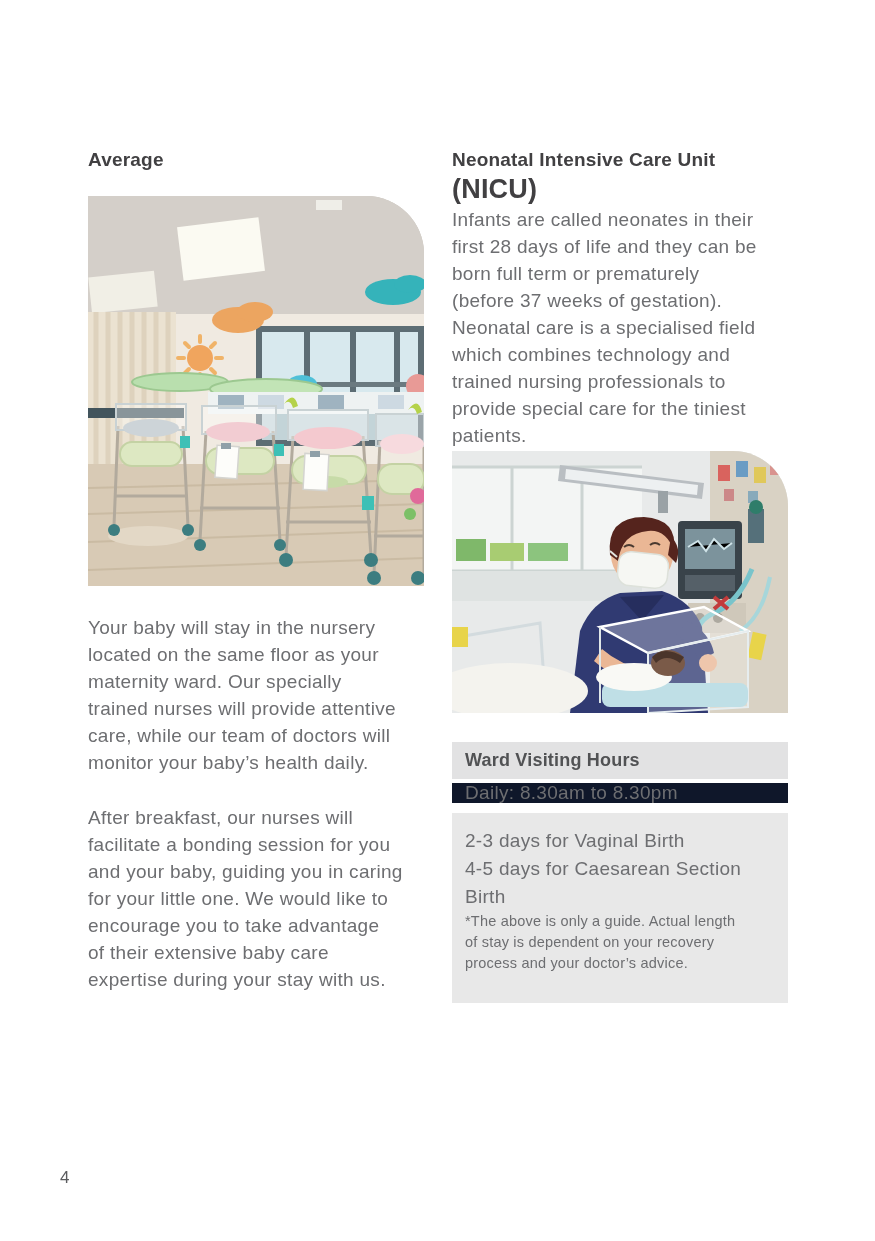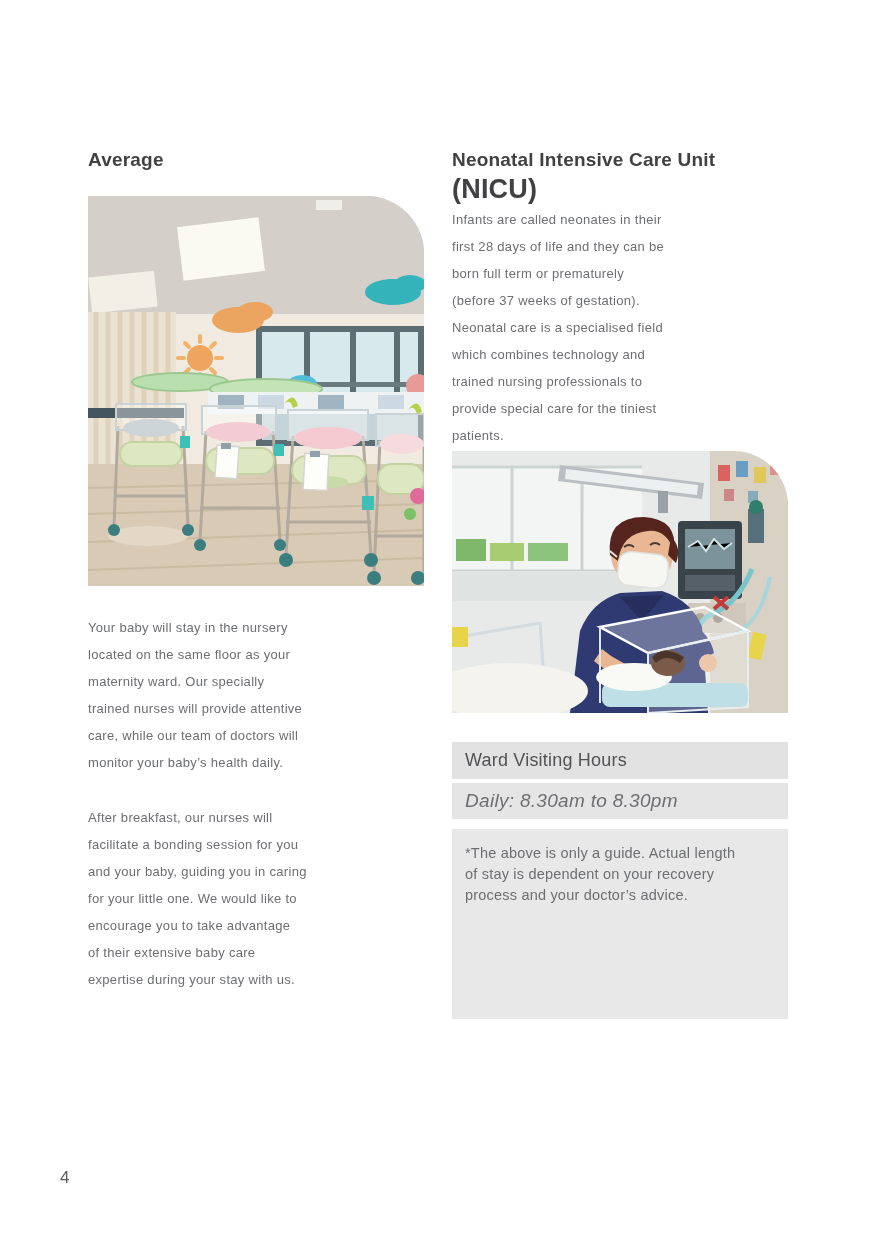--- a/index.html
+++ b/index.html
@@ -3,32 +3,32 @@
 <meta charset="utf-8">
 <style>
   html,body{margin:0;padding:0;background:#ffffff;}
   .page{
     position:relative;width:875px;height:1241px;background:#ffffff;
     font-family:"Liberation Sans",sans-serif;overflow:hidden;
   }
   h2{margin:0;font-size:19px;line-height:28px;font-weight:700;color:#414042;letter-spacing:.2px;}
   .heading-line2{font-size:27px;}
   .body-text{
-    margin:0;font-size:13px;line-height:27px;color:#6d6e71;
+    margin:0;font-size:19px;line-height:27px;color:#6d6e71;
     letter-spacing:.3px;white-space:pre-line;font-weight:400;
   }
   .abs{position:absolute;}
   .photo{overflow:hidden;background:#e8e6e2;}
   .photo svg{display:block;}
   .photo-nursery{left:88px;top:196px;width:336px;height:390px;border-radius:0 58px 0 0;}
   .photo-nicu{left:452px;top:451px;width:336px;height:262px;border-radius:0 55px 0 0;}
   .info-table{left:452px;top:742px;width:336px;}
   .row{box-sizing:border-box;width:336px;padding:0 0 0 13px;display:flex;align-items:center;}
-  .row-header{height:37px;background:#e2e2e3;font-size:18px;font-weight:400;color:#515254;letter-spacing:.2px;}
-  .row-value{height:36px;background:#e5e5e5;font-size:19px;color:#6d6e71;letter-spacing:.3px;font-style:italic;}
+  .row-header{height:37px;background:#e2e2e3;font-size:18px;font-weight:700;color:#515254;letter-spacing:.2px;}
+  .row-value{height:20px;background:#0f172a;font-size:19px;color:#6d6e71;letter-spacing:.3px;}
   .row-big{height:190px;background:#e8e8e8;display:block;padding:14px 16px 0 13px;}
   .row-gap4{height:4px;}
   .row-gap6{height:6px;}
   .stay-text{font-size:19px;line-height:28px;color:#6d6e71;letter-spacing:.3px;white-space:pre-line;}
   .footnote{margin-top:0;font-size:14.5px;line-height:21px;color:#6d6e71;letter-spacing:.2px;white-space:pre-line;}
   .page-number{left:60px;top:1168px;font-size:17px;color:#5a5b5e;}
 </style>
 </head>
 <body>
 
@@ -286,20 +286,23 @@
     <div class="row row-header">
       <span>Ward Visiting Hours</span>
     </div>
     <div class="row-gap4"></div>
     <div class="row row-value">
       <span>Daily: 8.30am to 8.30pm</span>
     </div>
     <div class="row-gap4"></div>
     <div class="row-gap6"></div>
     <div class="row row-big">
+      <div class="stay-text">2-3 days for Vaginal Birth
+4-5 days for Caesarean Section
+Birth</div>
       <div class="footnote">*The above is only a guide. Actual length
 of stay is dependent on your recovery
 process and your doctor’s advice.</div>
     </div>
   </div>
 
   <div class="abs page-number">4</div>
 </div>
 
 </body></html>

